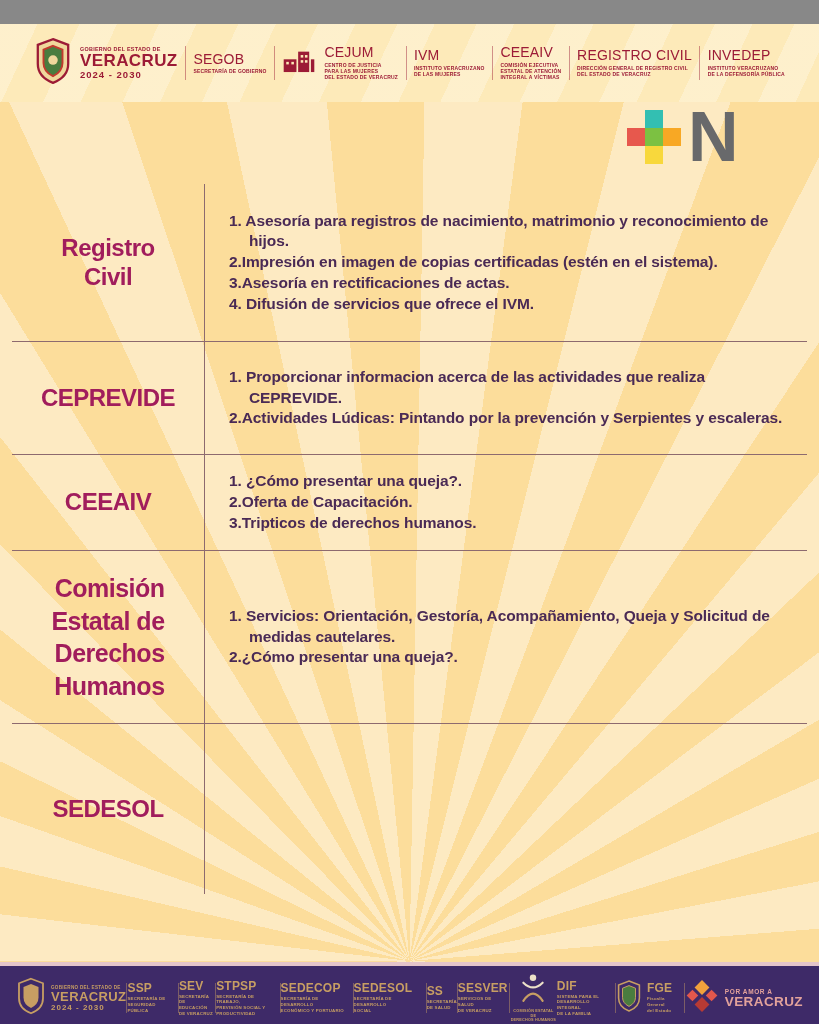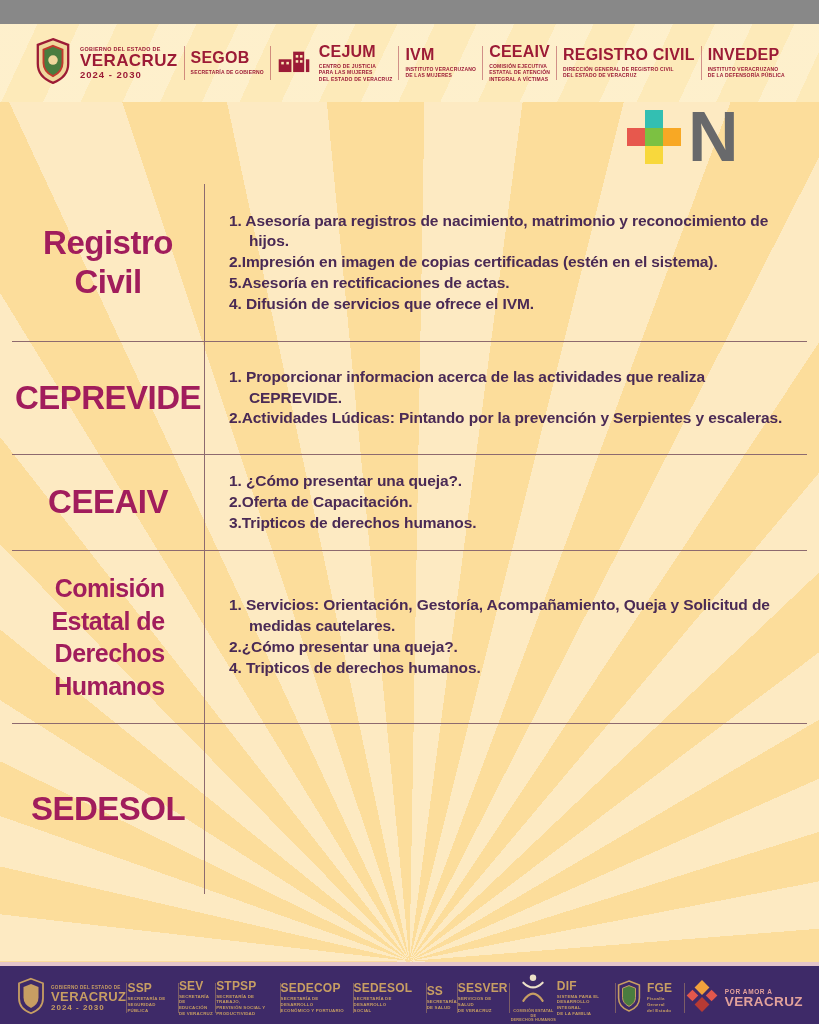--- a/index.html
+++ b/index.html
@@ -16,39 +16,39 @@
   .header{
     position:absolute;left:0;top:0;width:819px;height:78px;
     background:
       repeating-linear-gradient(115deg, rgba(255,255,255,.28) 0 34px, rgba(255,255,255,0) 34px 72px),
       #fdeab9;
     display:flex;align-items:center;justify-content:space-between;
     padding:0 34px;color:#9c1b36;
   }
   .hgroup{display:flex;align-items:center;gap:8px;}
   .hdiv{width:1px;height:34px;background:rgba(156,27,54,.45);}
-  .habbr{font-weight:bold;font-size:16px;letter-spacing:.2px;line-height:1.05;}
+  .habbr{font-weight:normal;font-size:14px;letter-spacing:.2px;line-height:1.05;}
   .hsub{font-size:5px;font-weight:bold;white-space:pre-line;line-height:1.25;margin-top:2px;letter-spacing:.2px;}
   .gob-l1{font-size:5.4px;font-weight:bold;letter-spacing:.3px;}
   .gob-l2{font-size:17px;font-weight:bold;letter-spacing:.4px;line-height:1;}
   .gob-l3{font-size:9.5px;font-weight:bold;letter-spacing:1px;}
   
   .nlogo{position:absolute;left:627px;top:86px;width:130px;height:60px;}
   .sq{position:absolute;width:18px;height:18px;}
   .nletter{position:absolute;left:61px;top:-8px;font-weight:900;font-size:70px;line-height:70px;letter-spacing:-2px;}
   
   .table{position:absolute;left:12px;top:160px;width:795px;}
   .row{display:flex;border-bottom:1px solid #8d6a6f;}
   .row.last{border-bottom:none;}
   .cell-title{
     width:193px;flex:0 0 193px;border-right:1px solid #8d6a6f;
     display:flex;align-items:center;justify-content:center;text-align:center;
   }
   .row-title{
-    margin:0;color:#a11d5c;font-weight:bold;font-size:33px;line-height:1.18;
+    margin:0;color:#a11d5c;font-weight:bold;font-size:24px;line-height:1.18;
     white-space:pre-line;letter-spacing:-.5px;
   }
   .row-title.sm{font-size:25px;line-height:1.3;text-align:right;}
   .cell-items{
     flex:1;display:flex;flex-direction:column;justify-content:center;
     padding:10px 12px 10px 24px;color:#4a2a55;
   }
   .item{
     font-size:15.5px;font-weight:bold;line-height:1.34;
     padding-left:20px;text-indent:-20px;letter-spacing:-.1px;
@@ -183,21 +183,21 @@
   <div class="table">
 
     <div class="row" style="height:158px">
       <div class="cell-title">
         <h2 class="row-title">Registro
 Civil</h2>
       </div>
       <div class="cell-items">
         <div class="item">1. Asesoría para registros de nacimiento, matrimonio y reconocimiento de hijos.</div>
         <div class="item">2.Impresión en imagen de copias certificadas (estén en el sistema).</div>
-        <div class="item">5.Asesoría en rectificaciones de actas.</div>
+        <div class="item">3.Asesoría en rectificaciones de actas.</div>
         <div class="item">4. Difusión de servicios que ofrece el IVM.</div>
       </div>
     </div>
 
     <div class="row" style="height:113px">
       <div class="cell-title">
         <h2 class="row-title">CEPREVIDE</h2>
       </div>
       <div class="cell-items">
         <div class="item">1. Proporcionar informacion acerca de las actividades que realiza CEPREVIDE.</div>
@@ -219,21 +219,20 @@
     <div class="row" style="height:173px">
       <div class="cell-title">
         <h2 class="row-title sm">Comisión
 Estatal de
 Derechos
 Humanos</h2>
       </div>
       <div class="cell-items">
         <div class="item">1. Servicios: Orientación, Gestoría, Acompañamiento, Queja y Solicitud de medidas cautelares.</div>
         <div class="item">2.¿Cómo presentar una queja?.</div>
-        <div class="item">4. Tripticos de derechos humanos.</div>
       </div>
     </div>
 
     <div class="row last" style="height:170px">
       <div class="cell-title">
         <h2 class="row-title">SEDESOL</h2>
       </div>
     </div>
 
   </div>

